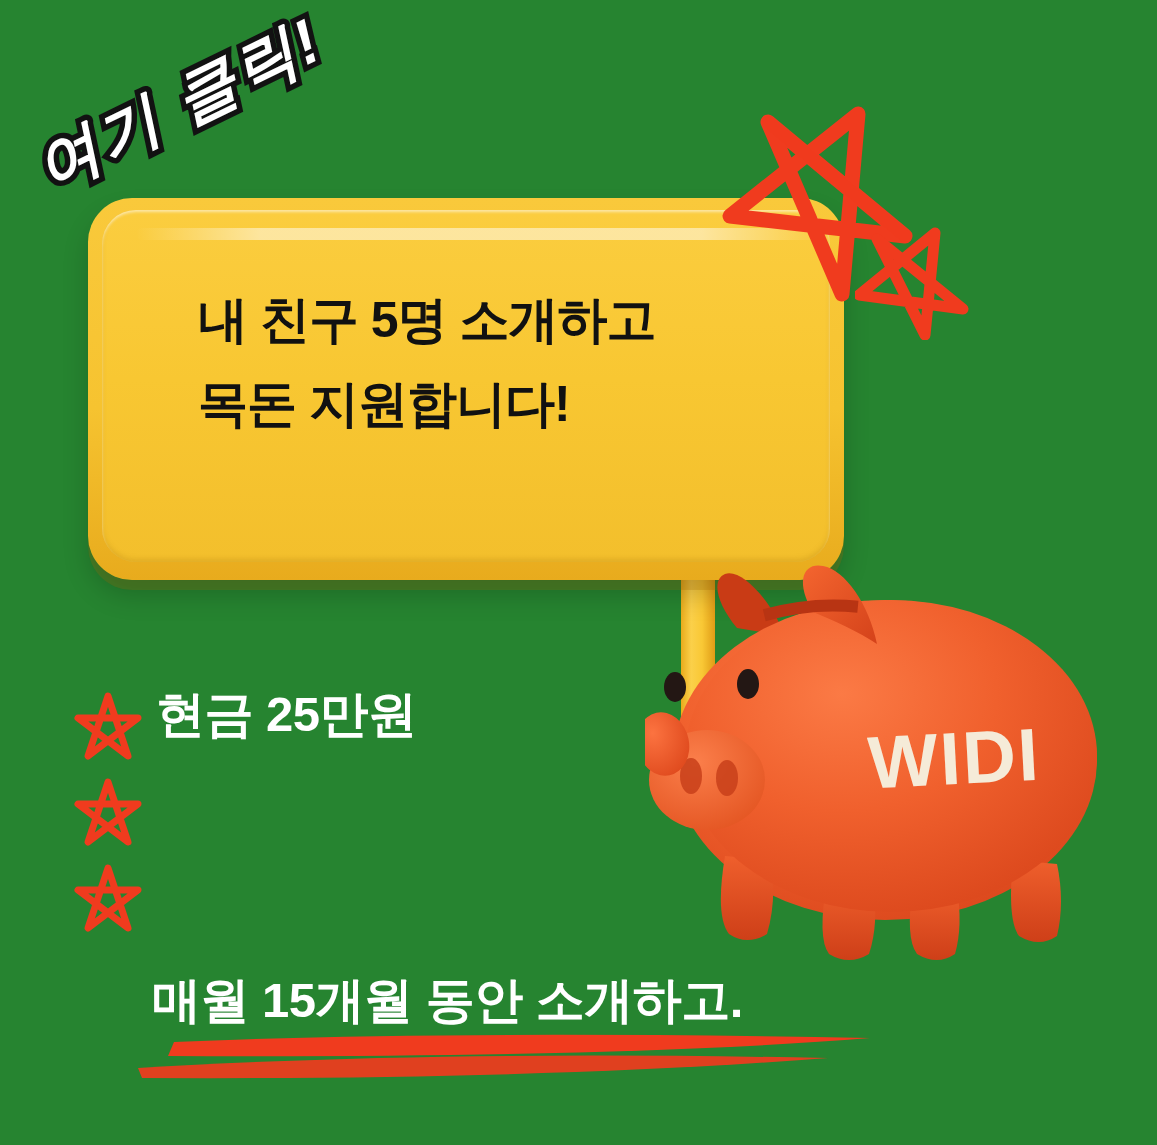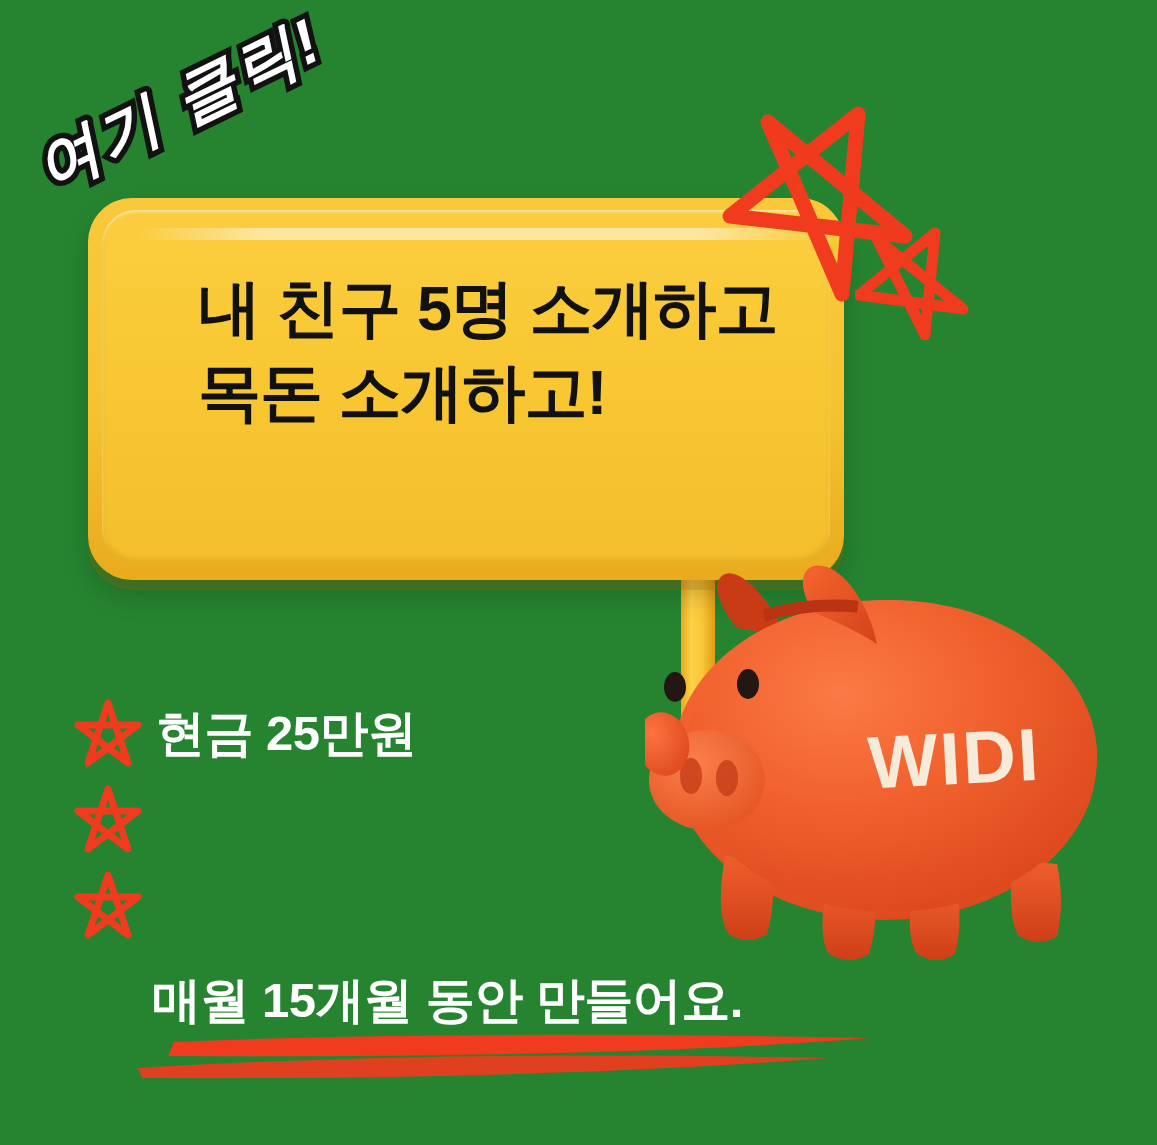--- a/index.html
+++ b/index.html
@@ -62,24 +62,24 @@
     top: 18px;
     width: 690px;
     height: 12px;
     border-radius: 10px;
     background: linear-gradient(90deg, rgba(255,255,255,0) 0%, rgba(255,255,255,.5) 18%, rgba(255,255,255,.5) 82%, rgba(255,255,255,0) 100%);
   }
 
   .sign-text {
     position: absolute;
     left: 96px;
-    top: 56px;
+    top: 68px;
     right: 40px;
     color: #111111;
-    font-size: 63px;
+    font-size: 50px;
     font-weight: 700;
     line-height: 84px;
     letter-spacing: -1px;
     white-space: nowrap;
   }
   .sign-text .ln { display: block; }
 
   
   .click-here {
     position: absolute;
@@ -132,21 +132,21 @@
     position: absolute;
     left: 72px;
     top: 690px;
     width: 640px;
     z-index: 7;
   }
   .bullet-row {
     position: relative;
     height: 86px;
     display: flex;
-    align-items: center;
+    align-items: flex-start;
   }
   .bullet-star {
     width: 72px;
     height: 72px;
     flex: 0 0 72px;
     margin-right: 12px;
   }
   .bullet-label {
     color: #ffffff;
     font-size: 49px;
@@ -247,21 +247,21 @@
     <ellipse cx="18" cy="184" rx="26" ry="32" fill="url(#hoofGrad)" transform="rotate(-12 18 184)"></ellipse>
 
     <text x="310" y="224" text-anchor="middle" font-family="'Liberation Sans', sans-serif" font-size="74" font-weight="700" fill="#F5EBD8" letter-spacing="2" transform="rotate(-3 310 214)">WIDI</text>
   </svg>
 
   <div class="sign-board">
     <div class="sign-face">
       <div class="sign-highlight"></div>
       <div class="sign-text">
         <span class="ln">내 친구 5명 소개하고</span>
-        <span class="ln">목돈 소개하고!</span>
+        <span class="ln">목돈 지원합니다!</span>
       </div>
     </div>
   </div>
 
   <div class="click-here">여기 클릭!</div>
 
   <div class="bullets">
 
     <div class="bullet-row">
       <svg class="bullet-star" viewBox="0 0 72 72" aria-hidden="true">
@@ -283,20 +283,20 @@
     <div class="bullet-row">
       <svg class="bullet-star" viewBox="0 0 72 72" aria-hidden="true">
         <g stroke="#F03B1E" stroke-width="7" stroke-linecap="round" stroke-linejoin="round" fill="none">
           <path d="M36 6 L56 66 L6 28 L66 28 L16 66 Z"></path>
         </g>
       </svg>
     </div>
 
   </div>
 
-  <div class="footer-line">매월 15개월 동안 만들어요.</div>
+  <div class="footer-line">매월 15개월 동안 소개하고.</div>
 
   <svg class="brush-underline" viewBox="0 0 760 62" aria-hidden="true">
     <path d="M46 14 Q320 2 742 10 Q500 30 40 28 Z" fill="#F03B1E"></path>
     <path d="M10 40 Q300 22 700 30 Q420 52 14 50 Z" fill="#F03B1E" opacity=".92"></path>
   </svg>
 
 </div>
 
 </body></html>

